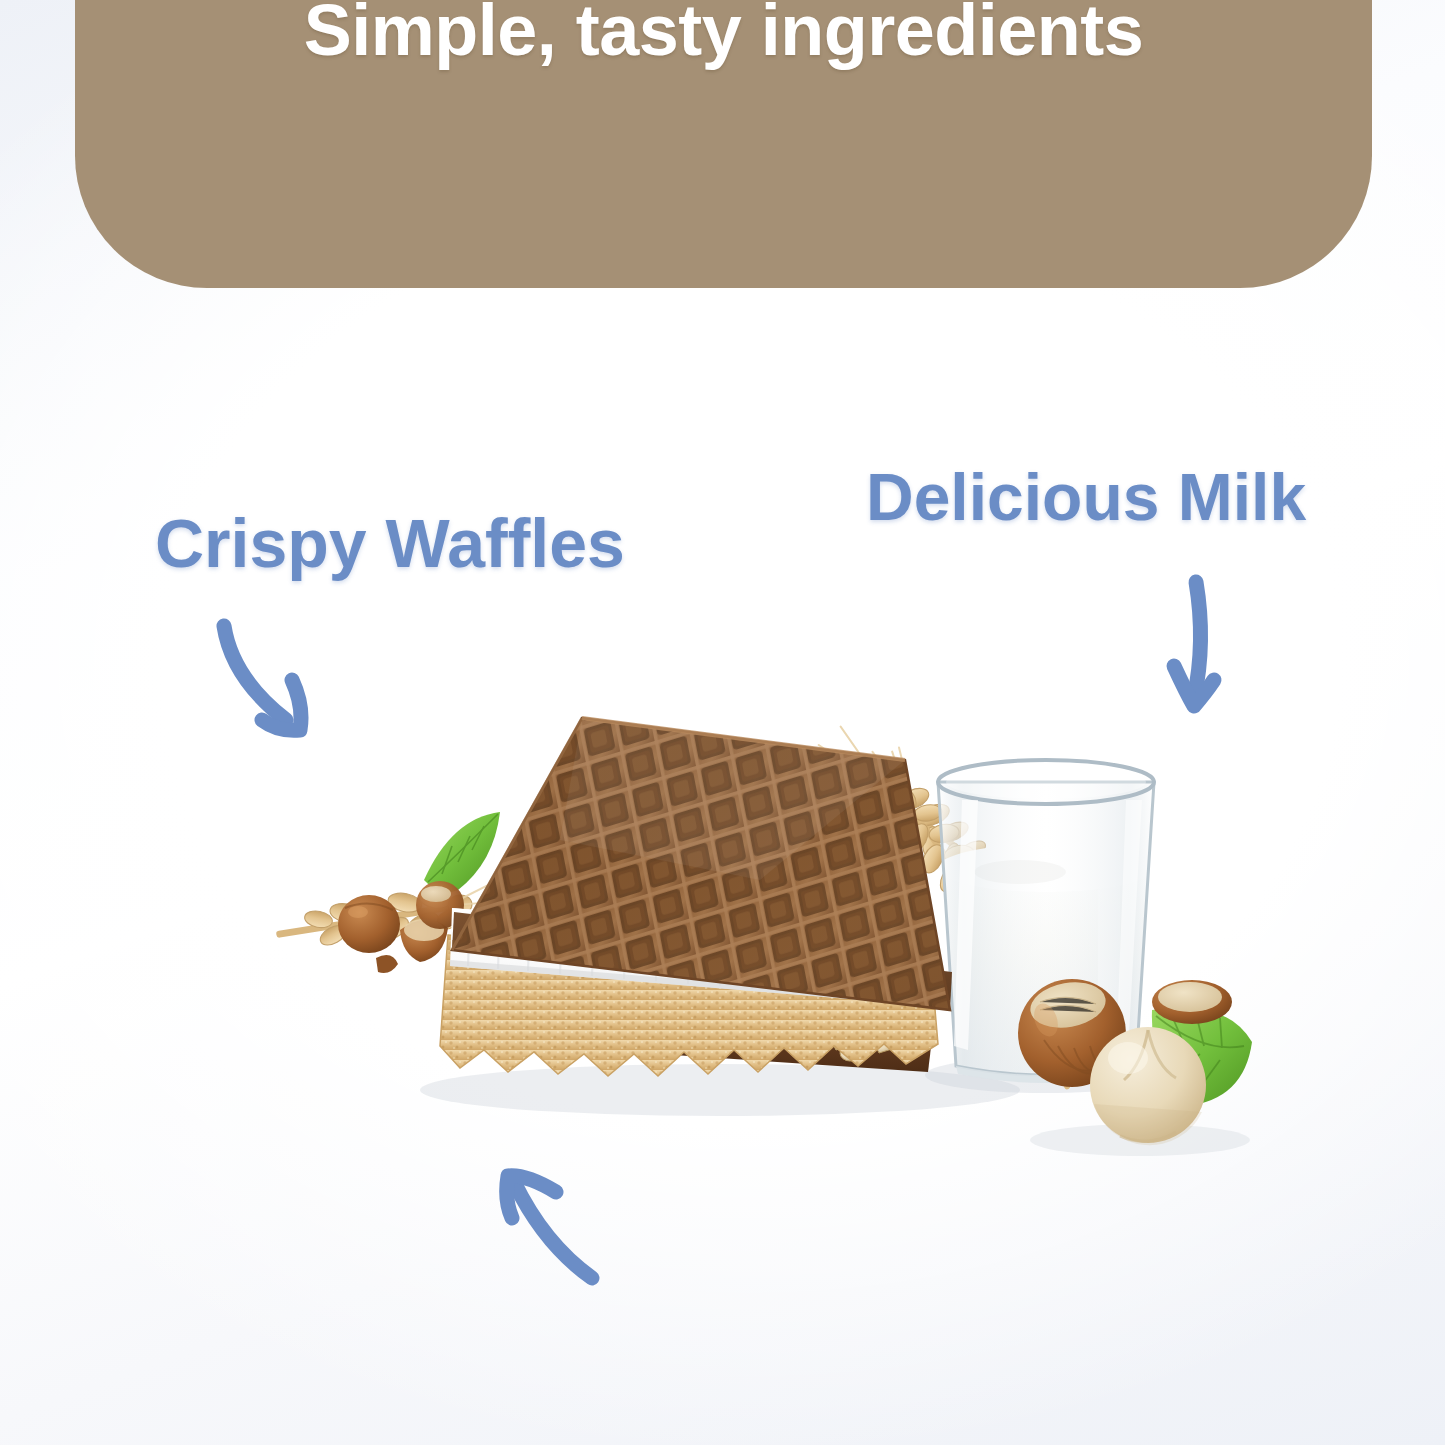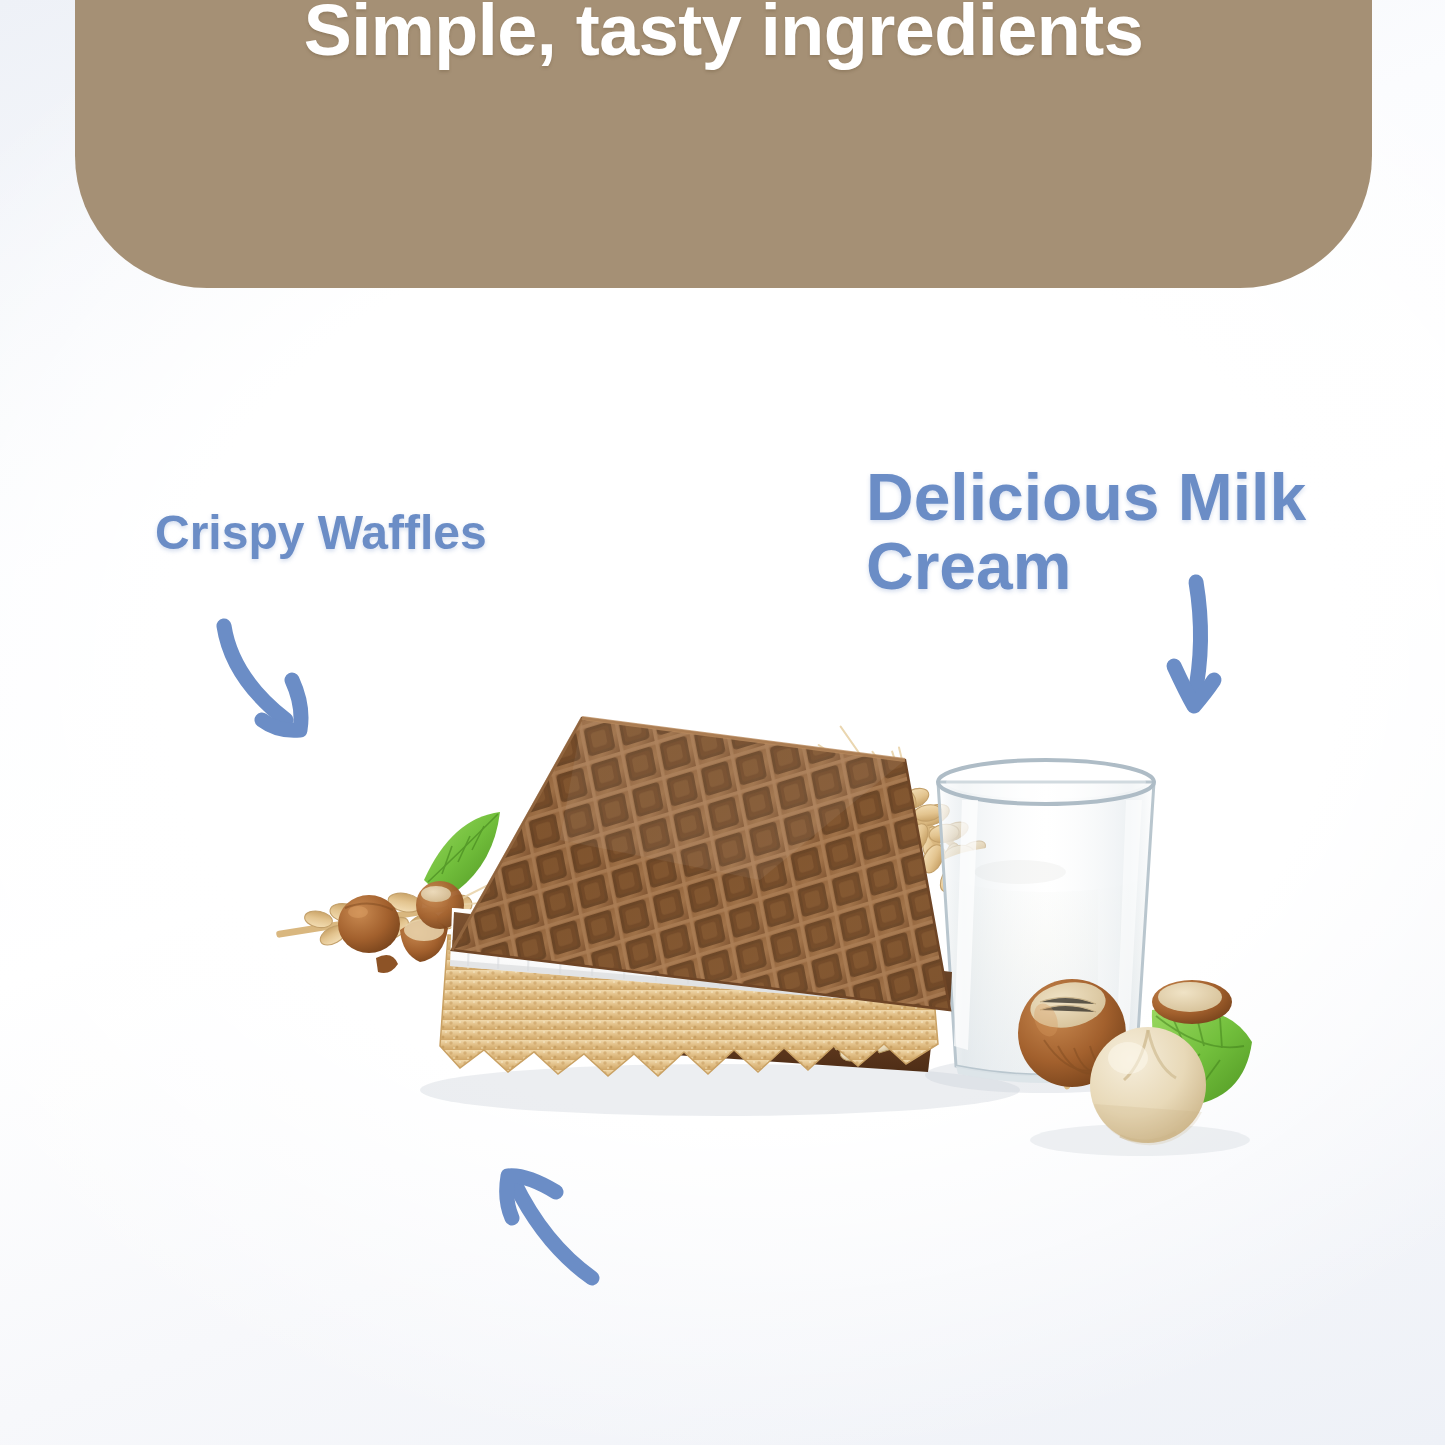--- a/index.html
+++ b/index.html
@@ -50,21 +50,21 @@
   .callout {
     position: absolute;
     color: #6b8dc6;
     font-weight: bold;
     line-height: 1.04;
     text-shadow: 0 2px 4px rgba(110,140,195,0.30);
   }
   #label-waffles {
     left: 155px;
     top: 508px;
-    font-size: 48px;
+    font-size: 68px;
     white-space: nowrap;
   }
   #label-milk {
     left: 866px;
     top: 430px;
     width: 520px;
     font-size: 66px;
     text-align: left;
     margin-top: 33px;
   }
@@ -459,21 +459,20 @@
 
   <div class="callout" id="label-waffles">Crispy Waffles</div>
 
   <svg class="arrow" id="arrow-waffles" width="180" height="150" viewBox="0 0 180 150">
     <path d="M34,18 Q42,70 96,112" stroke="#6b8dc6" stroke-width="15" fill="none" stroke-linecap="round"></path>
     <path d="M102,72 Q114,98 110,122 Q88,124 72,112" stroke="#6b8dc6" stroke-width="15" fill="none" stroke-linecap="round" stroke-linejoin="round"></path>
   </svg>
 
   <div class="callout" id="label-milk">
     <div>Delicious Milk</div>
-    <div>Cream</div>
   </div>
 
   <svg class="arrow" id="arrow-milk" width="160" height="160" viewBox="0 0 160 160">
     <path d="M38,16 Q48,76 36,132" stroke="#6b8dc6" stroke-width="15" fill="none" stroke-linecap="round"></path>
     <path d="M16,100 Q28,126 36,140 Q48,126 56,114" stroke="#6b8dc6" stroke-width="15" fill="none" stroke-linecap="round" stroke-linejoin="round"></path>
   </svg>
 
 
   <svg class="arrow" id="arrow-hazelnuts" width="180" height="160" viewBox="0 0 180 160">
     <path d="M114,130 Q66,96 36,34" stroke="#6b8dc6" stroke-width="15" fill="none" stroke-linecap="round"></path>

